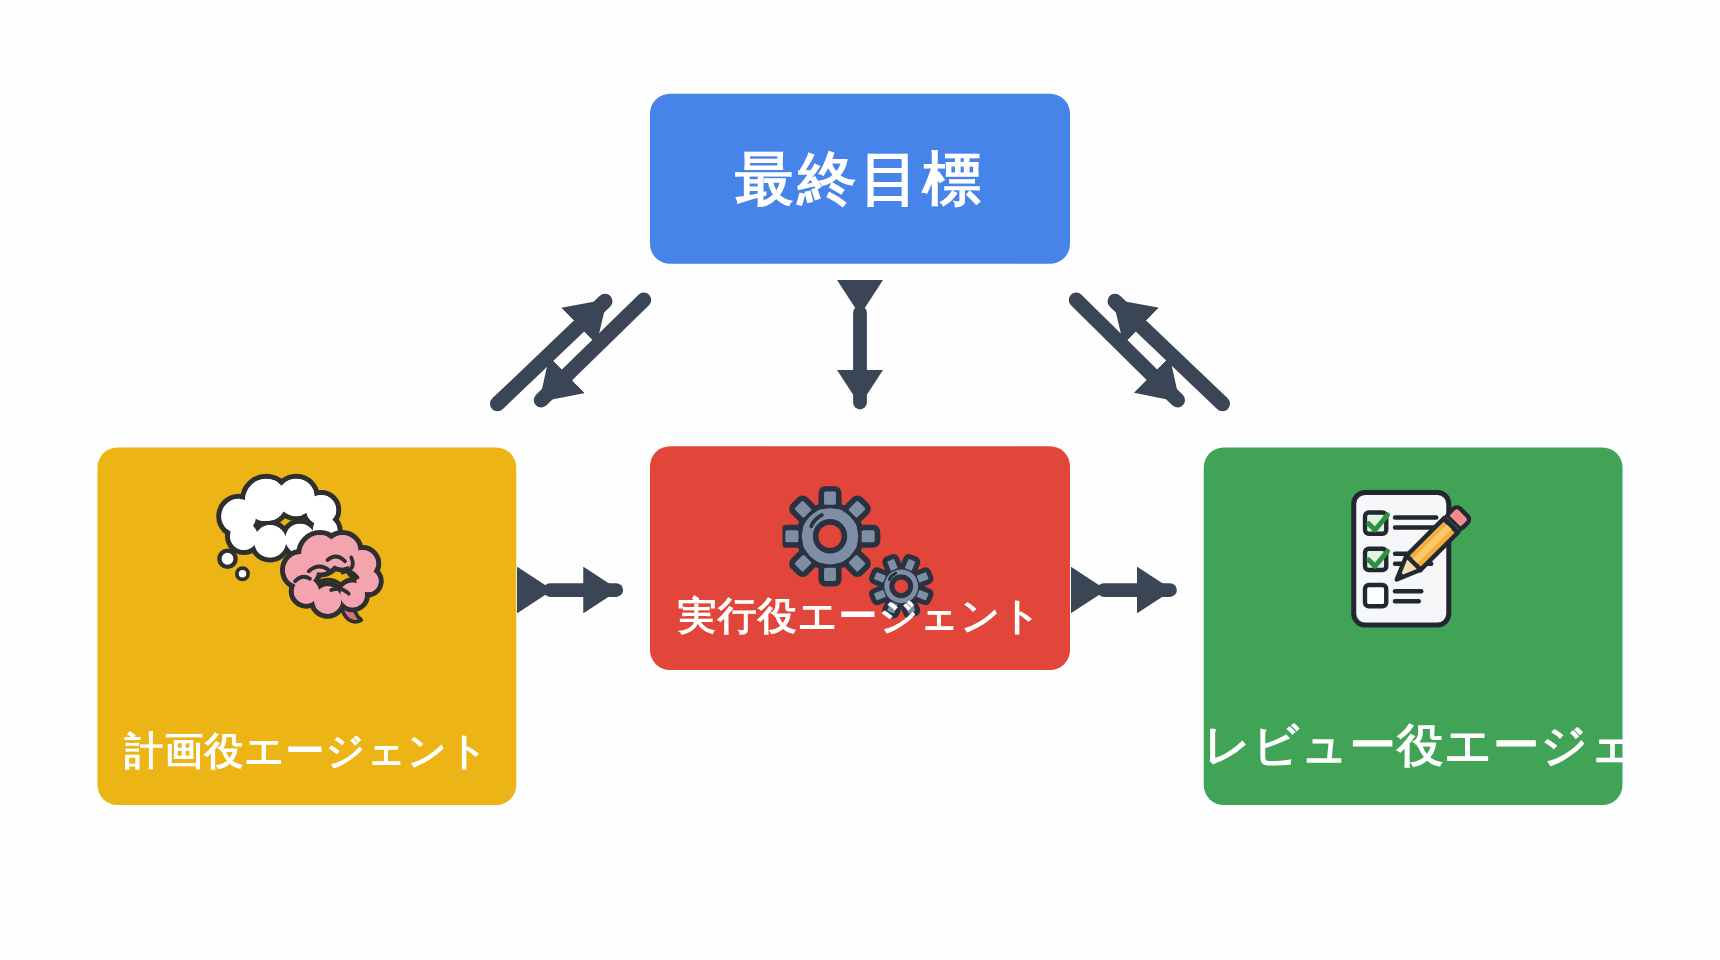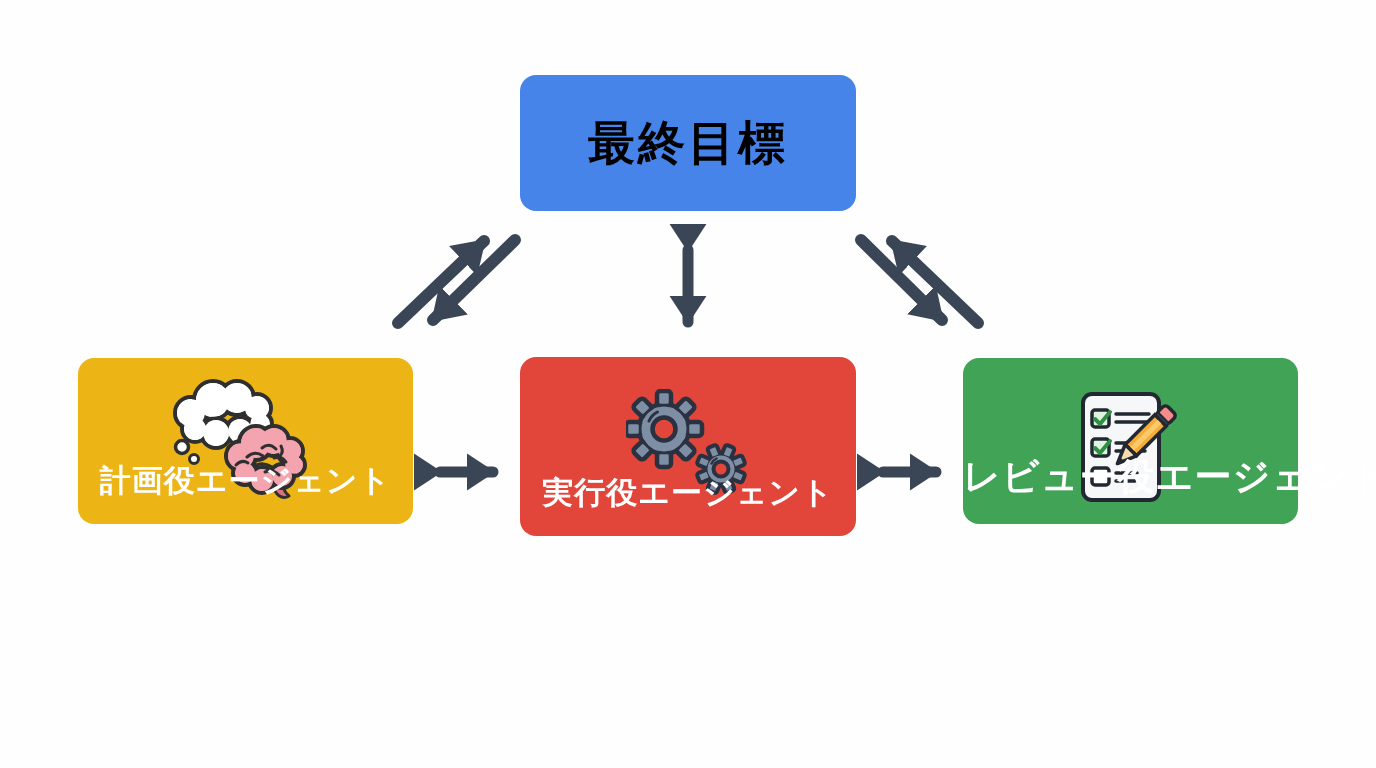--- a/index.html
+++ b/index.html
@@ -5,22 +5,22 @@
   html,body { margin:0; padding:0; background:#FEFEFE; }
   .canvas {
     position:relative; width:1376px; height:768px; overflow:hidden;
     background:#FEFEFE;
     font-family:"Liberation Sans","DejaVu Sans",sans-serif;
   }
   .arrows { position:absolute; left:0; top:0; width:1376px; height:768px; z-index:1; }
   .box { position:absolute; border-radius:16px; z-index:2; }
   .goal-box { left:520px; top:75px; width:336px; height:136px;
               display:flex; align-items:center; justify-content:center; }
-  .goal-label { color:#000000; font-size:47px; font-weight:bold; letter-spacing:3px; }
-  .agent-box { top:358px; width:335px; height:166px; }
+  .goal-label { color:#ffffff; font-size:47px; font-weight:bold; letter-spacing:3px; }
+  .agent-box { top:358px; width:335px; height:286px; }
   .planner-box  { left:78px;  }
   .executor-box { left:520px; top:357px; width:336px; height:179px; }
   .reviewer-box { left:963px; }
   .agent-label {
     position:absolute; left:0; right:0; bottom:22px; text-align:center;
     color:#FFFFFF; font-weight:bold; font-size:31px; letter-spacing:1px;
     white-space:nowrap;
   }
   .reviewer-box .agent-label { font-size:37px; }
   .icon-svg { position:absolute; }

